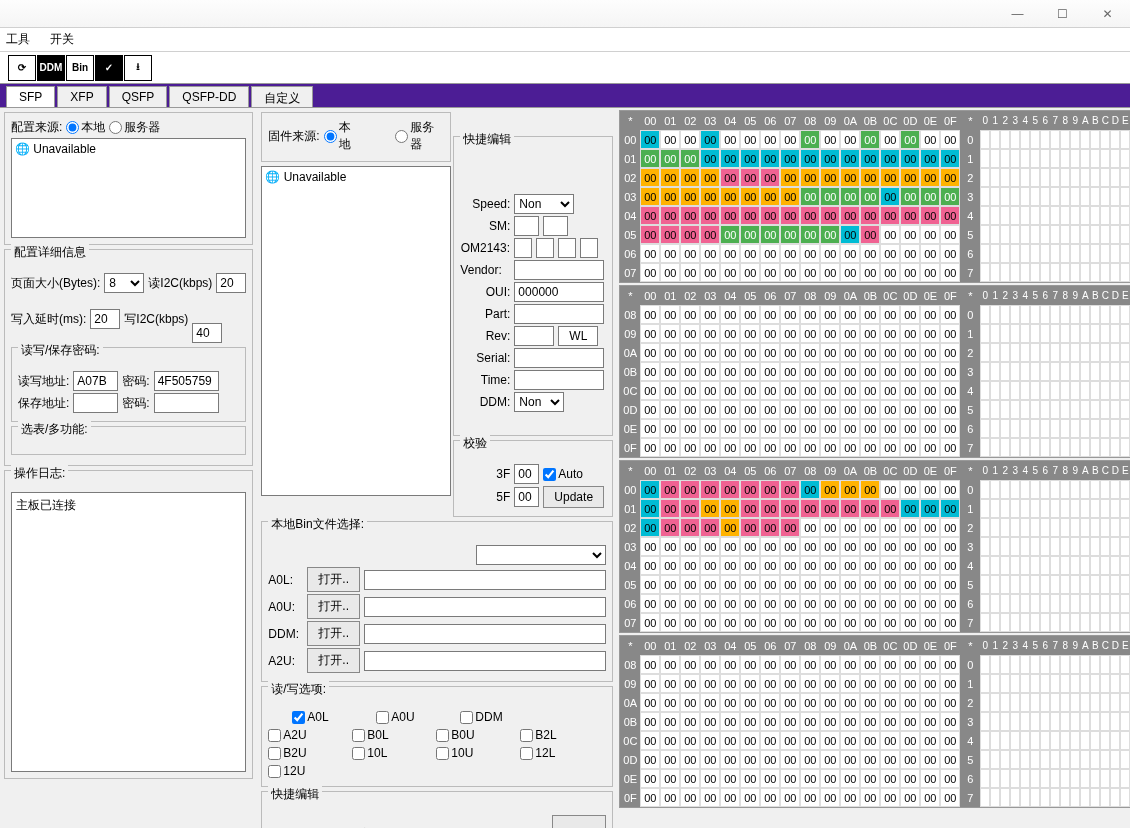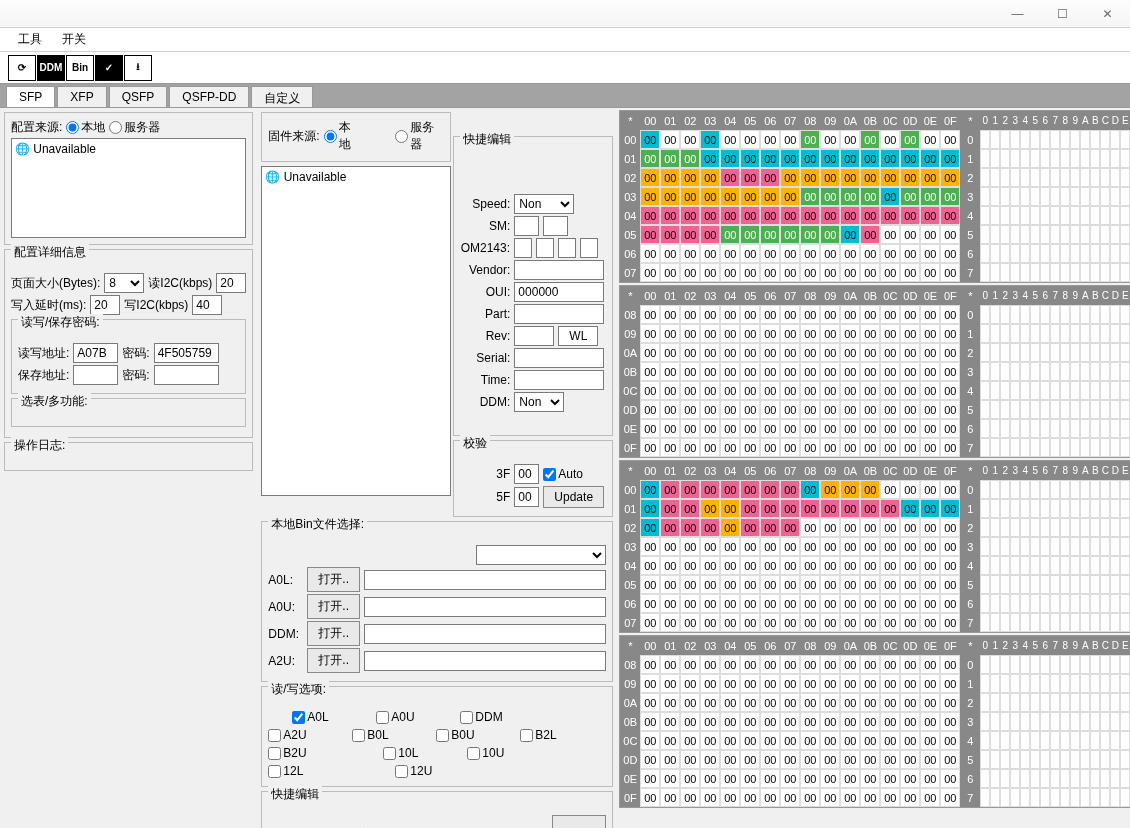--- a/index.html
+++ b/index.html
@@ -1,23 +1,23 @@
 <!DOCTYPE html>
 <html><head>
 <meta charset="utf-8">
 <style>
 * { box-sizing: border-box; margin: 0; padding: 0; font-family: "Microsoft YaHei", Arial, sans-serif; font-size: 12px; }
 body { background: #f0f0f0; width: 1130px; height: 828px; overflow: hidden; }
 .titlebar { height: 28px; background: linear-gradient(#fdfdfd,#f5f5f5); display:flex; align-items:center; justify-content:flex-end; border-bottom:1px solid #d0d0d0; }
 .titlebar .tbtn { width:45px; height:28px; display:flex; align-items:center; justify-content:center; color:#666; }
-.menubar { height:24px; background:#fff; border-bottom:1px solid #d0d0d0; display:flex; align-items:center; padding-left:12px; gap:8px; }
+.menubar { height:24px; background:#fff; border-bottom:1px solid #d0d0d0; display:flex; align-items:center; padding-left:0; gap:8px; }
 .menubar span { padding:2px 6px; }
 .toolbar { height:32px; background:#fff; border-bottom:1px solid #999; display:flex; align-items:center; padding-left:8px; gap:1px; }
 .toolbar .tb { width:28px; height:26px; border:1px solid #000; background:#fff; display:flex; align-items:center; justify-content:center; font-weight:bold; font-size:10px; }
-.tabstrip { height:24px; background:#a3a3a3; display:flex; border-bottom:1px solid #999; padding-left:6px; }
+.tabstrip { height:24px; background:#4c1d95; display:flex; border-bottom:1px solid #999; padding-left:6px; }
 .tabstrip .tab { padding:3px 12px; border:1px solid #999; border-bottom:none; background:#f0f0f0; margin-right:2px; margin-top:2px; }
 .tabstrip .tab.active { background:#fff; }
 .main { display:flex; height:720px; background:#f0f0f0; }
 .col { padding:4px; }
 .col1 { width:260px; }
 .col2 { width:365px; }
 .col3 { flex:1; padding:2px; }
 .groupbox { border:1px solid #bbb; margin-bottom:4px; padding:4px 6px 6px 6px; position:relative; background:#f0f0f0; }
 .groupbox .gtitle { position:relative; top:-10px; background:#f0f0f0; display:inline-block; padding:0 3px; }
 .row { display:flex; align-items:center; margin:2px 0; gap:4px; }
@@ -105,21 +105,21 @@
       <div class="row">
         <label>页面大小(Bytes):</label>
         <select style="width:40px"><option>8</option></select>
         <label>读I2C(kbps)</label>
         <input type="text" style="width: 30px;" value="20">
       </div>
       <div class="row">
         <label>写入延时(ms):</label>
         <input type="text" style="width: 30px;" value="20">
         <label>写I2C(kbps)</label>
-        <input type="text" style="width: 30px;" value="40">
+        <input type="text" style="width: 30px; margin-top: 28px;" value="40">
       </div>
       <div class="groupbox" style="margin-top:4px">
         <span class="gtitle">读写/保存密码:</span>
         <div class="row">
           <label>读写地址:</label>
           <input type="text" style="width: 45px;" value="A07B">
           <label>密码:</label>
           <input type="text" style="width: 65px;" value="4F505759">
         </div>
         <div class="row">
@@ -129,20 +129,23 @@
           <input type="text" style="width: 65px;">
         </div>
       </div>
       <div class="groupbox">
         <span class="gtitle">选表/多功能:</span>
       </div>
     </div>
 
     <div class="groupbox">
       <span class="gtitle">操作日志:</span>
+      <div class="logbox">
+        <span>主板已连接</span>
+      </div>
     </div>
   </div>
 
   <div class="col col2">
     <div class="flexwrap">
       <div style="flex:1">
         <div class="groupbox">
           <div class="row">
             <label>固件来源:</label>
             <span class="radio">
@@ -172,21 +175,21 @@
               <input type="text" style="width: 25px;">
             </div>
           <div class="row">
               <label style="width:50px;text-align:center">OM2143:</label>
               <input type="text" style="width: 18px;">
               <input type="text" style="width: 18px;">
               <input type="text" style="width: 18px;">
               <input type="text" style="width: 18px;">
             </div>
           <div class="row">
-              <label style="width:50px;text-align:right">Vendor:</label>
+              <label style="width:50px;text-align:left">Vendor:</label>
               <input type="text" style="width: 90px;">
             </div>
           <div class="row">
               <label style="width:50px;text-align:right">OUI:</label>
               <input type="text" style="width: 90px;" value="000000">
             </div>
           <div class="row">
               <label style="width:50px;text-align:right">Part:</label>
               <input type="text" style="width: 90px;">
             </div>
@@ -282,33 +285,33 @@
             <span>B0U</span>
           </span>
           <span class="chk" style="width: 80px;">
             <input type="checkbox" style="">
             <span>B2L</span>
           </span>
           <span class="chk" style="width: 80px;">
             <input type="checkbox" style="">
             <span>B2U</span>
           </span>
-          <span class="chk" style="width: 80px; margin-left: 31px;">
+          <span class="chk" style="width: 80px;">
             <input type="checkbox" style="">
             <span>10L</span>
           </span>
           <span class="chk" style="width: 80px;">
             <input type="checkbox" style="">
             <span>10U</span>
           </span>
           <span class="chk" style="width: 80px;">
             <input type="checkbox" style="">
             <span>12L</span>
           </span>
-          <span class="chk" style="width: 80px; justify-content: flex-end;">
+          <span class="chk" style="width: 80px;">
             <input type="checkbox" style="">
             <span>12U</span>
           </span>
         </div>
     </div>
 
     <div class="groupbox">
       <span class="gtitle">快捷编辑</span>
       <div class="row">
         <span class="chk">

